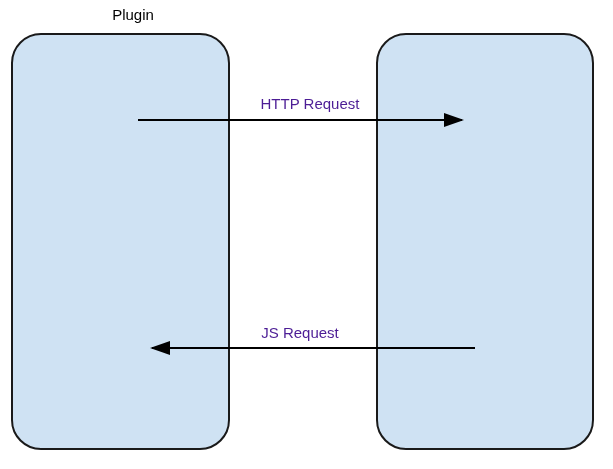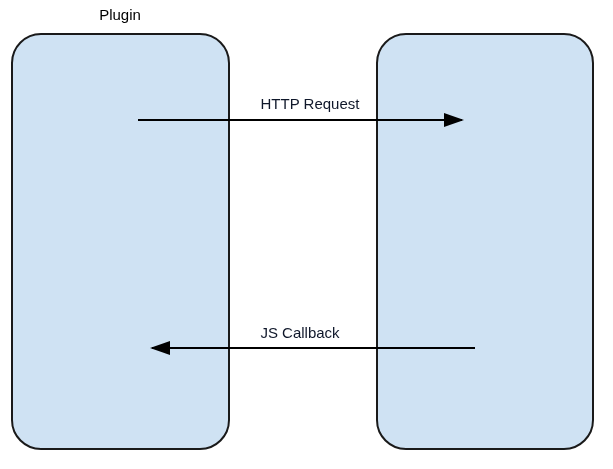--- a/index.html
+++ b/index.html
@@ -35,27 +35,27 @@
       height: 417px;
     }
     .box-title {
       position: absolute;
       top: 6px;
       transform: translateX(-50%);
       font-size: 15px;
       color: #000000;
       white-space: nowrap;
     }
-    .title-left { left: 120px; }
+    .title-left { left: 133px; }
     .title-right { left: 485px; }
     .arrow-label {
       position: absolute;
       transform: translateX(-50%);
       font-size: 15px;
-      color: #0f172a;
+      color: #4c1d95;
       white-space: nowrap;
     }
     .label-http { left: 310px; top: 95px; }
     .label-js   { left: 300px; top: 324px; }
     .arrow-layer {
       position: absolute;
       left: 0;
       top: 0;
       width: 613px;
       height: 469px;
@@ -79,15 +79,15 @@
       <marker id="arrowhead" markerWidth="12" markerHeight="10" refX="9" refY="3.5" orient="auto" markerUnits="strokeWidth">
         <path d="M0,0 L10,3.5 L0,7 Z" fill="#000000"></path>
       </marker>
     </defs>
     <line x1="138" y1="120" x2="462" y2="120" stroke="#000000" stroke-width="2" marker-end="url(#arrowhead)"></line>
     <line x1="475" y1="348" x2="152" y2="348" stroke="#000000" stroke-width="2" marker-end="url(#arrowhead)"></line>
   </svg>
 
   <div class="arrow-label label-http">HTTP Request</div>
 
-  <div class="arrow-label label-js">JS Callback</div>
+  <div class="arrow-label label-js">JS Request</div>
 
 </div>
 
 </body></html>

